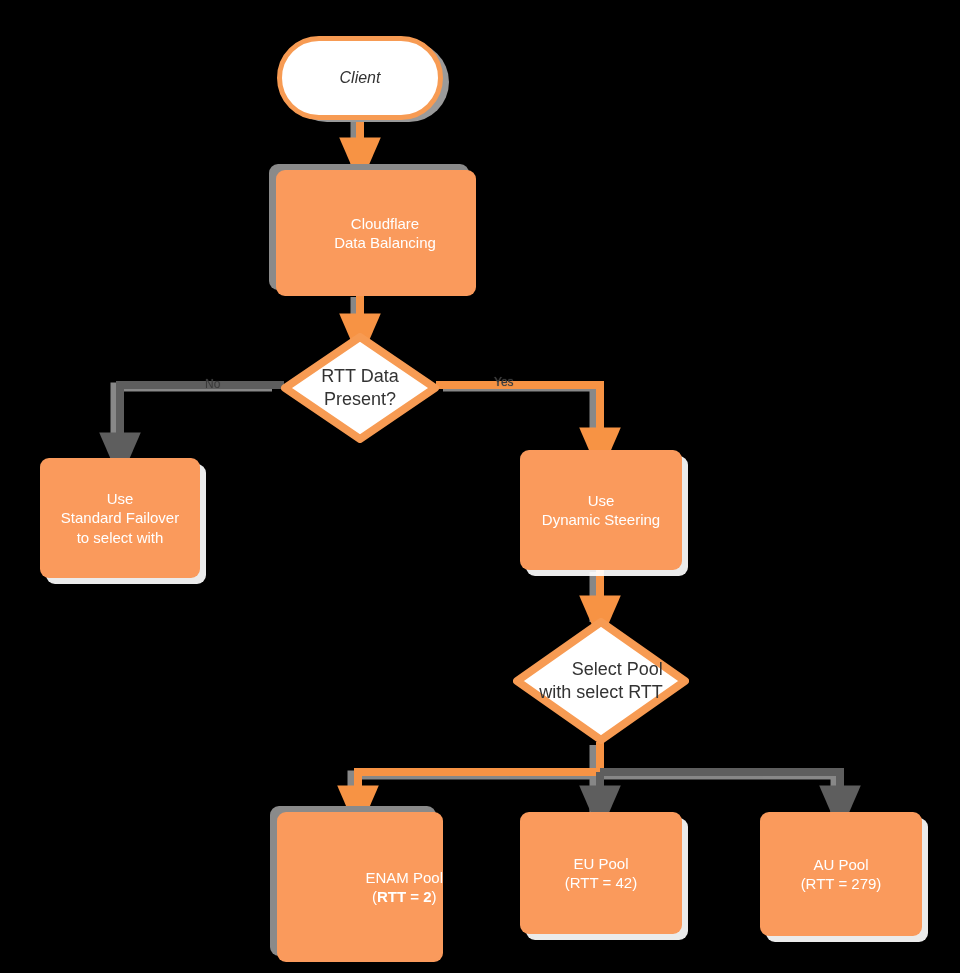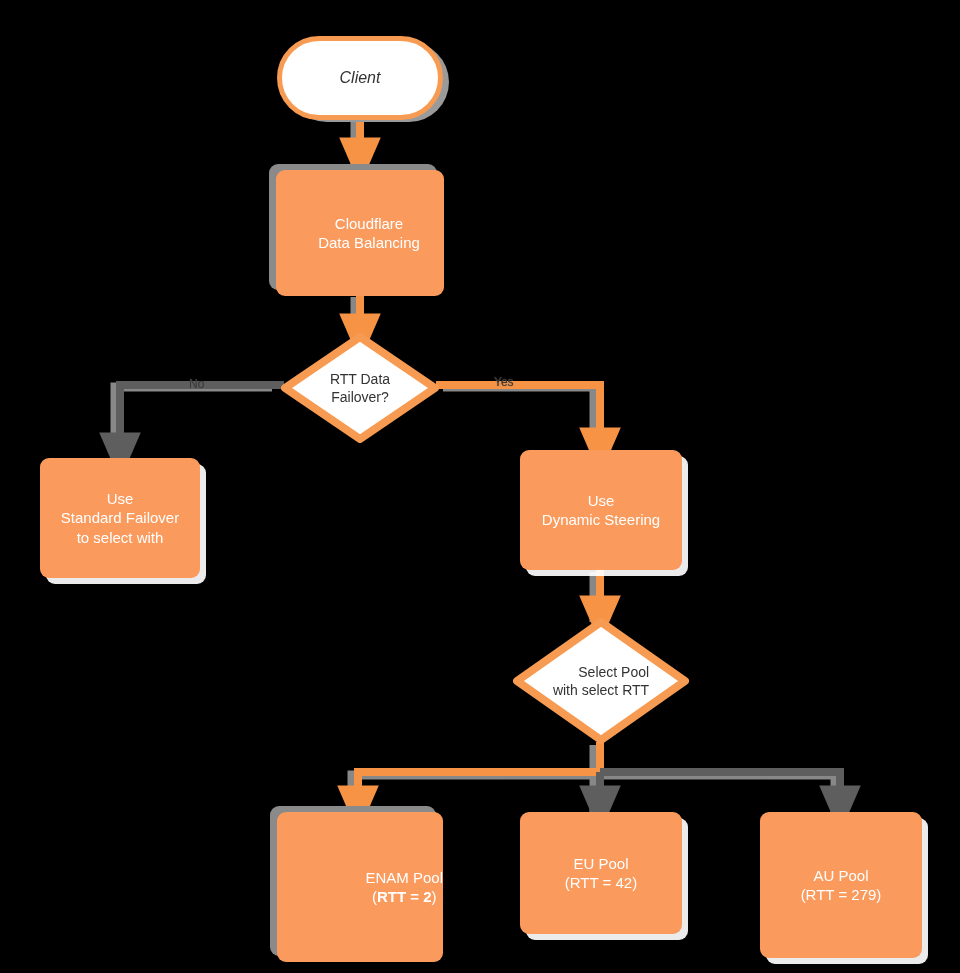--- a/index.html
+++ b/index.html
@@ -51,21 +51,21 @@
     border-radius: 999px;
     color: #333333;
     font-size: 16px;
     box-shadow: 8px 4px 0 -2px #9a9a9a;
   }
 
   
   .node-decision {
     background: transparent;
     color: #333333;
-    font-size: 14px;
+    font-size: 18px;
   }
   .node-decision .diamond-svg {
     position: absolute;
     left: 0;
     top: 0;
     width: 100%;
     height: 100%;
   }
   .node-decision .dec-label {
     position: relative;
@@ -118,41 +118,41 @@
       <path d="M600,742 L600,772 L358,772 L358,808" marker-end="url(#arrow-orange)"></path>
     </g>
 
     <g stroke="#5e5e5e" stroke-width="8" fill="none" stroke-linecap="butt">
       <path d="M284,385 L120,385 L120,455" marker-end="url(#arrow-gray)"></path>
       <path d="M600,772 L600,808" marker-end="url(#arrow-gray)"></path>
       <path d="M600,772 L840,772 L840,808" marker-end="url(#arrow-gray)"></path>
     </g>
   </svg>
 
-  <div class="edge-label" style="left:189px; top:377px;text-align:right;">No</div>
+  <div class="edge-label" style="left:205px; top:377px;text-align:right;">No</div>
   <div class="edge-label" style="left:494px; top:375px;">Yes</div>
 
   <div class="node node-terminator" style="left:277px; top:36px; width:166px; height:84px;font-style:italic;">
     <span>Client</span>
   </div>
 
-  <div class="node node-process shadow-gray" style="left:276px; top:170px; width:168px; height:126px;padding-left:18px;">
+  <div class="node node-process shadow-gray" style="left:276px; top:170px; width:200px; height:126px;padding-left:18px;">
     <div>
       <div>Cloudflare</div>
       <div>Data Balancing</div>
     </div>
   </div>
 
   <div class="node node-decision" style="left:281px; top:333px; width:158px; height:110px;">
     <svg class="diamond-svg" viewBox="0 0 158 110" preserveAspectRatio="none">
       <polygon points="79,4 154,55 79,106 4,55" fill="#ffffff" stroke="#f79b53" stroke-width="8" stroke-linejoin="round"></polygon>
     </svg>
     <div class="dec-label">
       <div>RTT Data</div>
-      <div>Failover?</div>
+      <div>Present?</div>
     </div>
   </div>
 
   <div class="node node-process" style="left:40px; top:458px; width:160px; height:120px;">
     <div>
       <div>Use</div>
       <div>Standard Failover</div>
       <div>to select with</div>
     </div>
   </div>
@@ -181,20 +181,20 @@
     </div>
   </div>
 
   <div class="node node-process" style="left:520px; top:812px; width:162px; height:122px;">
     <div>
       <div>EU Pool</div>
       <div>(RTT = 42)</div>
     </div>
   </div>
 
-  <div class="node node-process" style="left:760px; top:812px; width:162px; height:146px;">
+  <div class="node node-process" style="left:760px; top:812px; width:162px; height:124px;">
     <div>
       <div>AU Pool</div>
       <div>(RTT = 279)</div>
     </div>
   </div>
 
 </div>
 
 </body></html>

